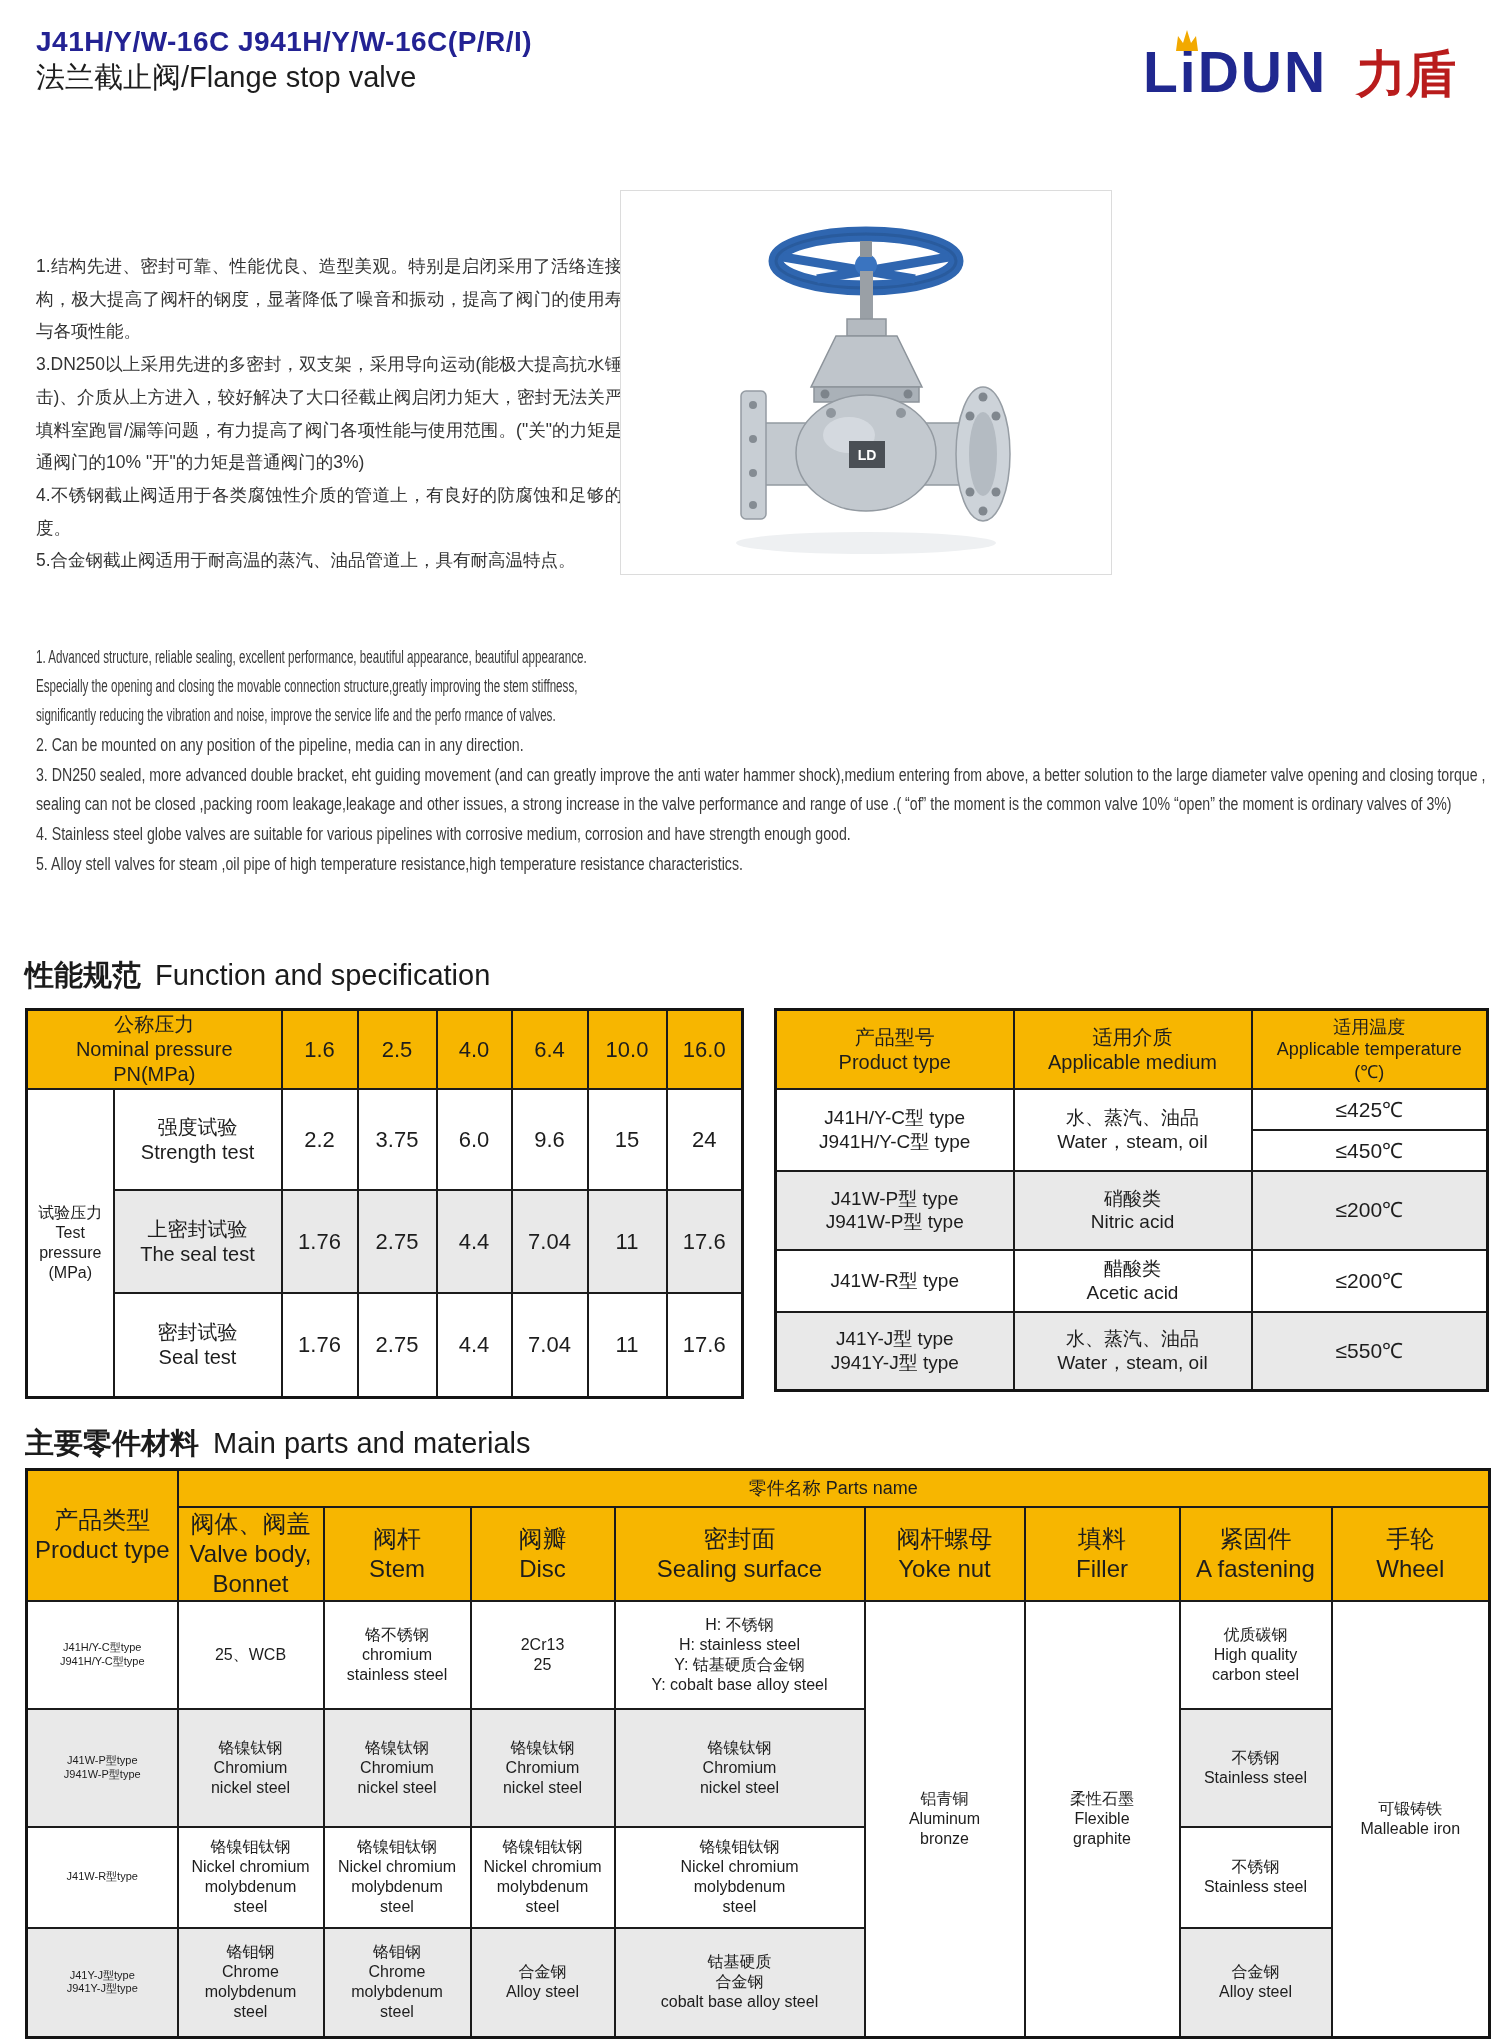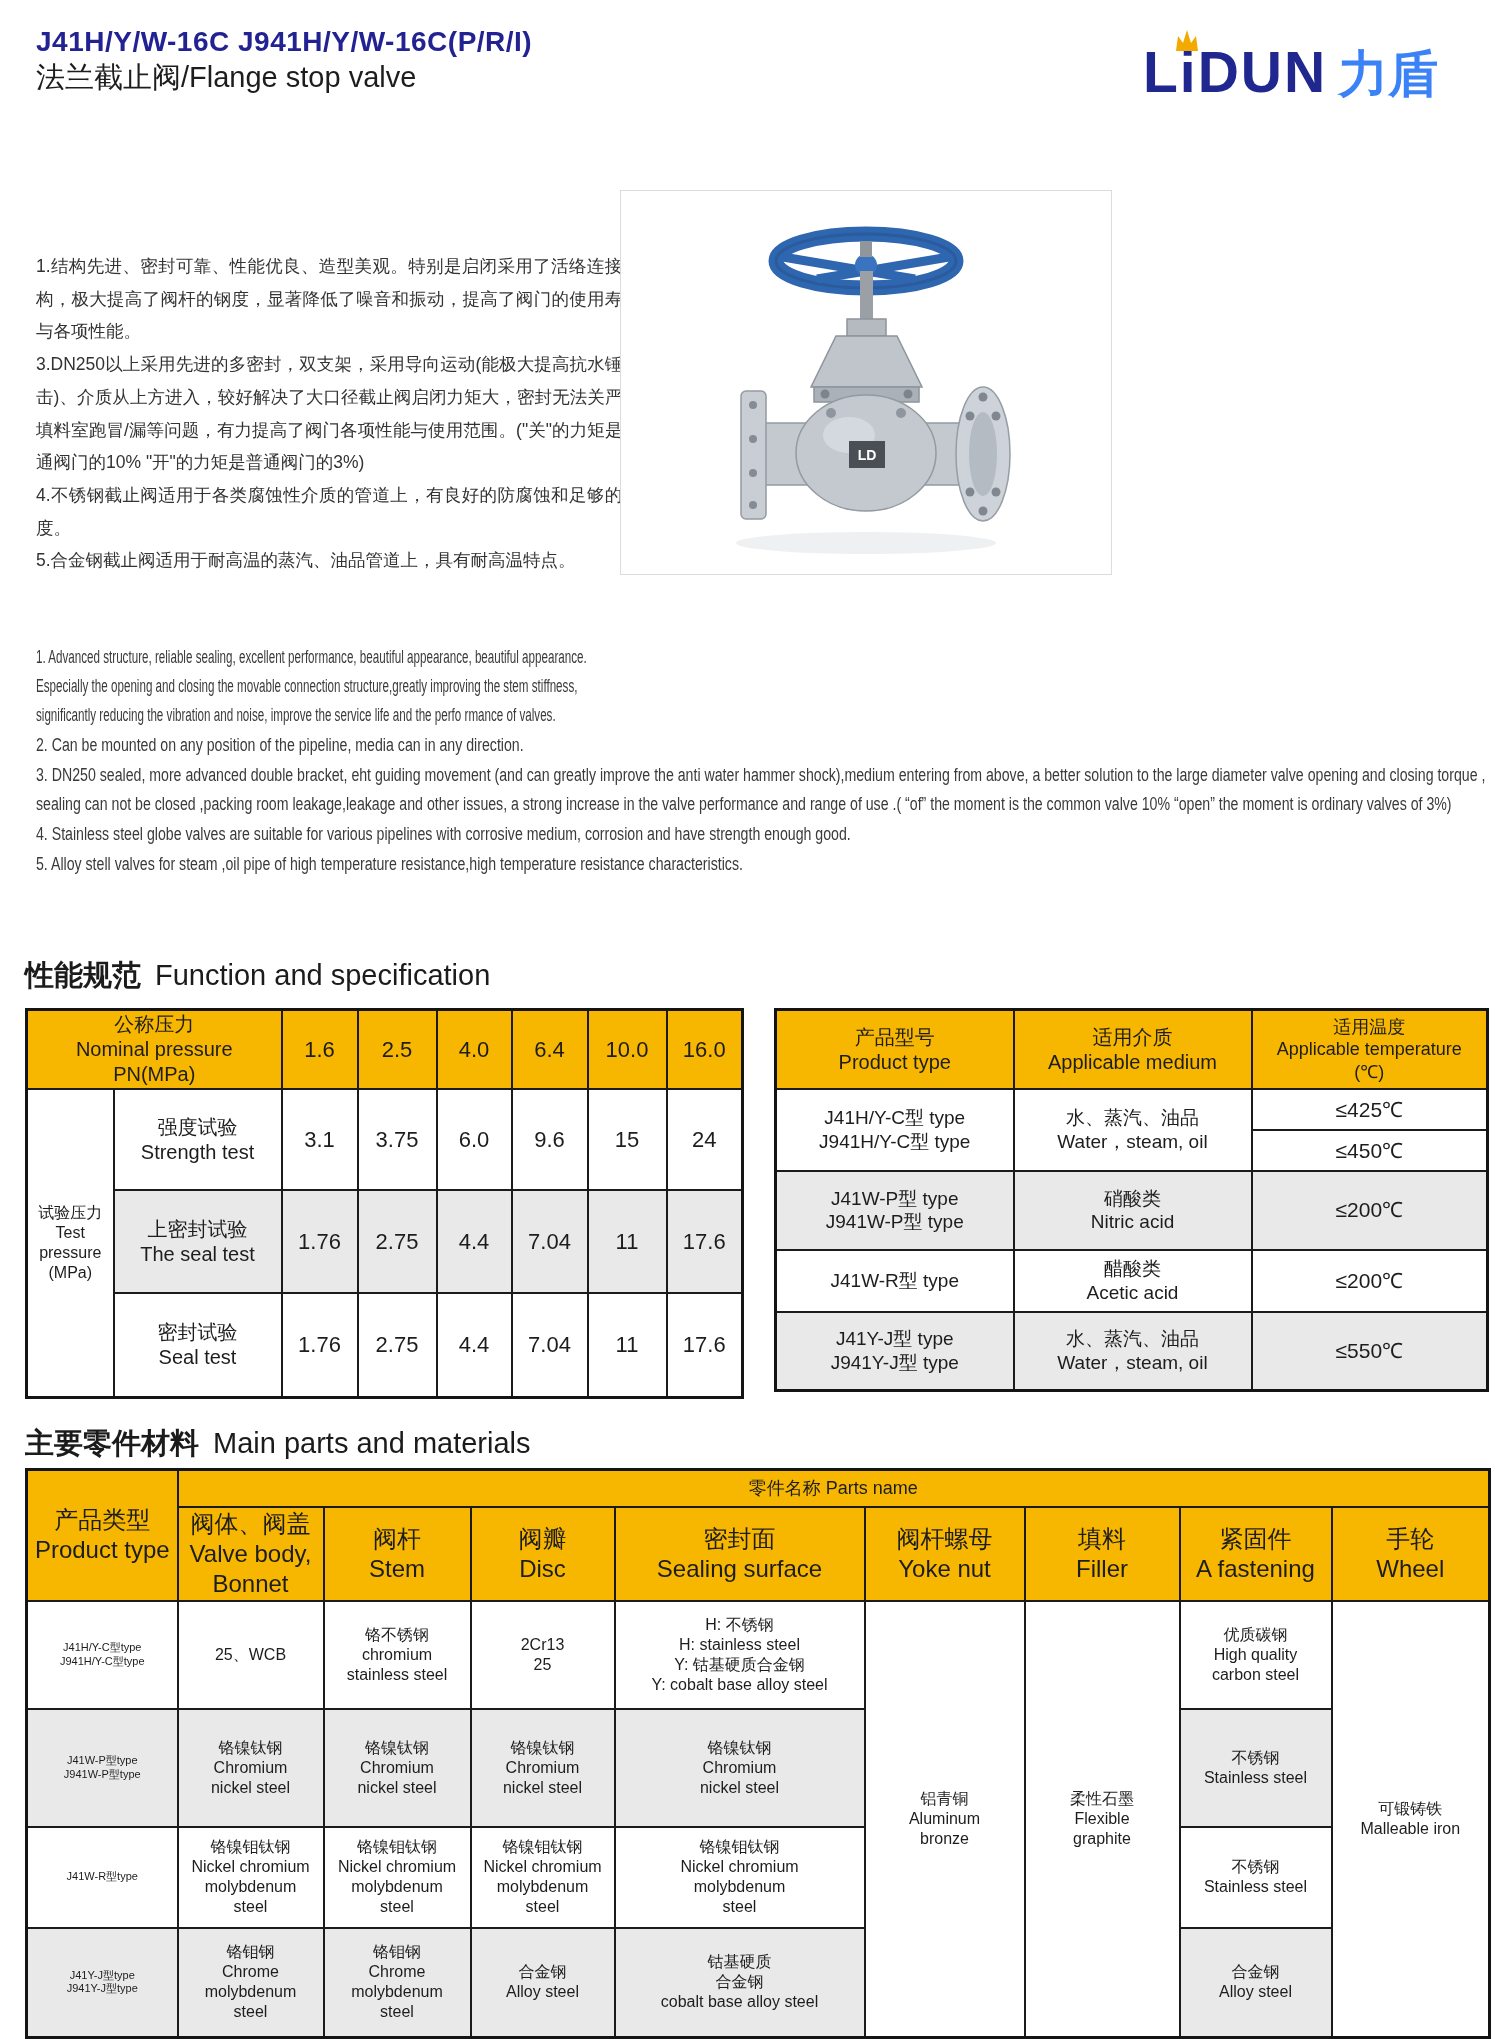--- a/index.html
+++ b/index.html
@@ -6,21 +6,21 @@
   html,body { background:#ffffff; }
   body { font-family:"Liberation Sans", sans-serif; color:#222; }
   #page { position:relative; width:1511px; height:2039px; background:#ffffff; overflow:hidden; }
   .abs { position:absolute; }
 
   
   .model-codes { left:36px; top:26px; font-size:28px; font-weight:700; color:#232293; letter-spacing:.5px; }
   .doc-title   { left:36px; top:58px; font-size:29px; font-weight:500; color:#1d1d1d; }
   .logo { left:1095px; top:44px; display:flex; align-items:flex-end; }
   .logo-latin { position:relative; font-size:57px; font-weight:800; color:#20288f; letter-spacing:2px; line-height:1;margin-left:48px; }
-  .logo-cn { font-size:50px; font-weight:800; color:#3b82f6; margin-left:11px; line-height:1.08; }
+  .logo-cn { font-size:50px; font-weight:800; color:#b91c1c; margin-left:29px; line-height:1.08; }
   .crown { position:absolute; left:31px; top:-14px; }
 
   
   .cn-block { left:36px; top:250px; width:604px; }
   .cn-block p { font-size:17.5px; line-height:32.7px; color:#333; text-align:justify; }
   .en-block { left:36px; top:643px; width:1450px; }
   .en-block p { font-size:18px; line-height:29px; color:#3a3a3a; transform-origin:0 0; margin-bottom:1px; }
   .en-p1 { width:900px; transform:scaleX(0.646); }
   .en-wide { width:1860px; transform:scaleX(0.786); }
 
@@ -165,21 +165,21 @@
       <td class="hd pt-num">10.0</td>
       <td class="hd pt-num">16.0</td>
     </tr>
     <tr style="height:101px">
       <td rowspan="3" class="pt-group">试验压力
 Test
 pressure
 (MPa)</td>
       <td class="pt-label">强度试验
 Strength test</td>
-      <td class="pt-num">3.1</td>
+      <td class="pt-num">2.2</td>
       <td class="pt-num">3.75</td>
       <td class="pt-num">6.0</td>
       <td class="pt-num">9.6</td>
       <td class="pt-num">15</td>
       <td class="pt-num">24</td>
     </tr>
     <tr style="height:103px" class="gray">
       <td class="pt-label">上密封试验
 The seal test</td>
       <td class="pt-num">1.76</td>

